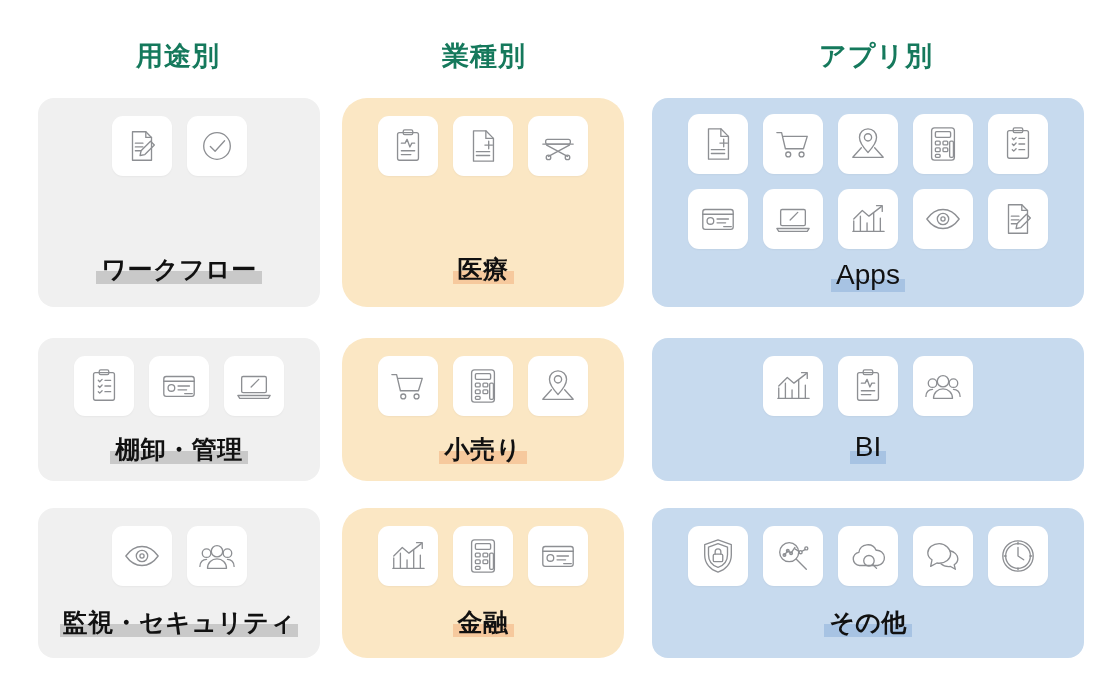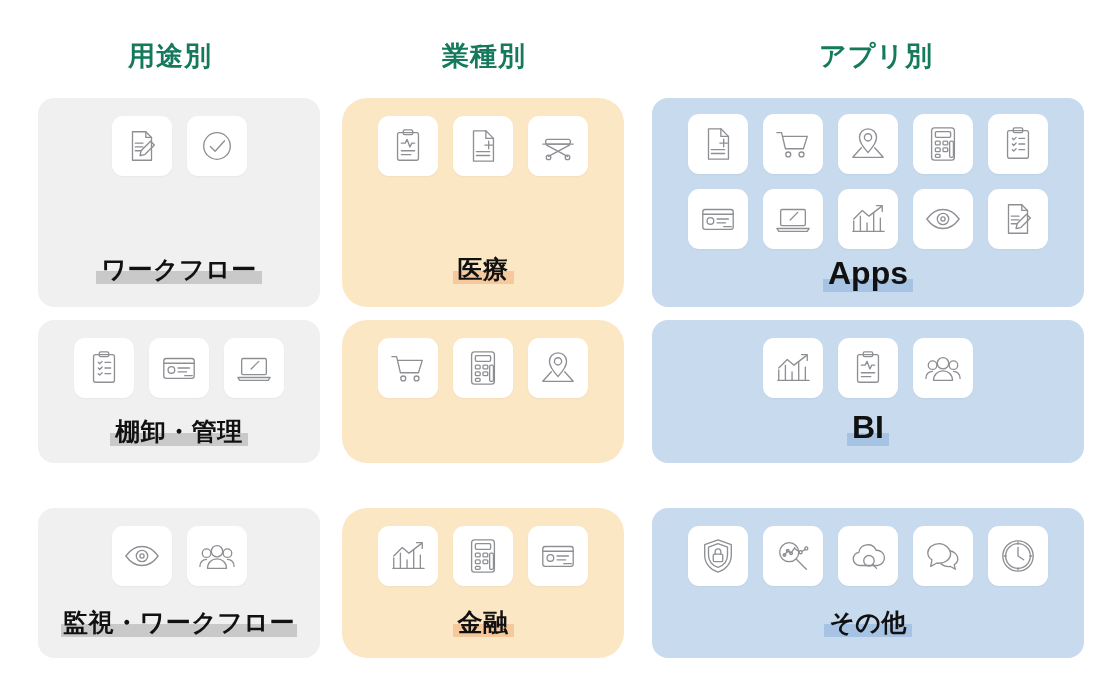--- a/index.html
+++ b/index.html
@@ -26,21 +26,21 @@
     position: absolute;
     top: 38px;
     font-size: 27px;
     font-weight: bold;
     color: #15795c;
     letter-spacing: 1px;
     text-align: center;
     white-space: nowrap;
     transform: translateX(-50%);
   }
-  .col-header.c1 { left: 170px; text-align: center; }
+  .col-header.c1 { left: 178px; text-align: center; }
   .col-header.c2 { left: 484px; }
   .col-header.c3 { left: 868px; margin-left: 8px; }
 
   
   .grid {
     position: absolute;
     left: 0; top: 0;
     width: 1024px;
     height: 700px;
   }
@@ -48,21 +48,21 @@
     position: absolute;
     border-radius: 16px;
     box-sizing: border-box;
   }
   
   .col1 { left: 38px;  width: 282px; }
   .col2 { left: 342px; width: 282px; border-radius: 25px; }
   .col3 { left: 652px; width: 432px; }
   
   .row1 { top: 98px; }
-  .row2 { top: 320px; height: 143px; }
+  .row2 { top: 338px; height: 143px; }
   .row3 { top: 508px; height: 150px; }
   .col1.row1, .col2.row1 { height: 209px; }
   .col3.row1 { height: 209px; }
 
   .theme-gray  { background: #f0f0f0; }
   .theme-cream { background: #fbe7c4; }
   .theme-blue  { background: #c7daee; }
 
   
   .tiles {
@@ -132,21 +132,21 @@
   .hl-cream { background: #f6c99d; }
   .hl-blue  { background: #a7c3e3; }
 
   
   .lbl-r1 { bottom: 24px; }
   .lbl-r2 { bottom: 18px; }
   .lbl-r3 { bottom: 22px; }
   .card.col3.row1 .card-label { bottom: 16px; }
 
   .label-wide .label-inner { font-size: 25px; padding: 0 2px; }
-  .label-en .label-inner { font-size: 32px; font-weight: bold; letter-spacing: 0; }
+  .label-en .label-inner { font-size: 28px; font-weight: normal; letter-spacing: 0; }
 </style>
 </head>
 <body>
 
 <div class="headers">
   <div class="col-header c1">用途別</div>
   <div class="col-header c2">業種別</div>
   <div class="col-header c3">アプリ別</div>
 </div>
 
@@ -228,21 +228,21 @@
             <circle cx="9" cy="17" r="4.5"></circle>
             <path d="M2 31c0-4.5 3-7.5 7-7.5"></path>
             <circle cx="31" cy="17" r="4.5"></circle>
             <path d="M38 31c0-4.5-3-7.5-7-7.5"></path>
           </svg>
       </div>
     </div>
     <div class="card-label lbl-r3 label-wide">
       <span class="label-inner">
         <span class="hl hl-gray"></span>
-        <span class="txt">監視・ワークフロー</span>
+        <span class="txt">監視・セキュリティ</span>
       </span>
     </div>
   </div>
 
   <div class="card col2 row1 theme-cream">
     <div class="tiles">
       <div class="tile">
         <svg viewBox="0 0 40 40">
             <rect x="9" y="6" width="22" height="29" rx="2"></rect>
             <rect x="15" y="3" width="10" height="5" rx="1.5"></rect>
@@ -297,20 +297,26 @@
             <rect x="27" y="17" width="4" height="17" rx="1.3"></rect>
           </svg>
       </div>
       <div class="tile">
         <svg viewBox="0 0 40 40">
             <path d="M20 4c-5 0-9 4-9 9 0 6.5 9 16 9 16s9-9.5 9-16c0-5-4-9-9-9z"></path>
             <circle cx="20" cy="13" r="3.8"></circle>
             <path d="M13 24L4 34h32l-9-10"></path>
           </svg>
       </div>
+    </div>
+    <div class="card-label lbl-r2">
+      <span class="label-inner">
+        <span class="hl hl-cream"></span>
+        <span class="txt">小売り</span>
+      </span>
     </div>
   </div>
 
   <div class="card col2 row3 theme-cream">
     <div class="tiles">
       <div class="tile">
         <svg viewBox="0 0 40 40">
             <path d="M5 33V22M12 33V17M19 33V24M26 33V14M33 33V19"></path>
             <path d="M4 33h33"></path>
             <path d="M5 20L14 11l7 6 13-10"></path>

